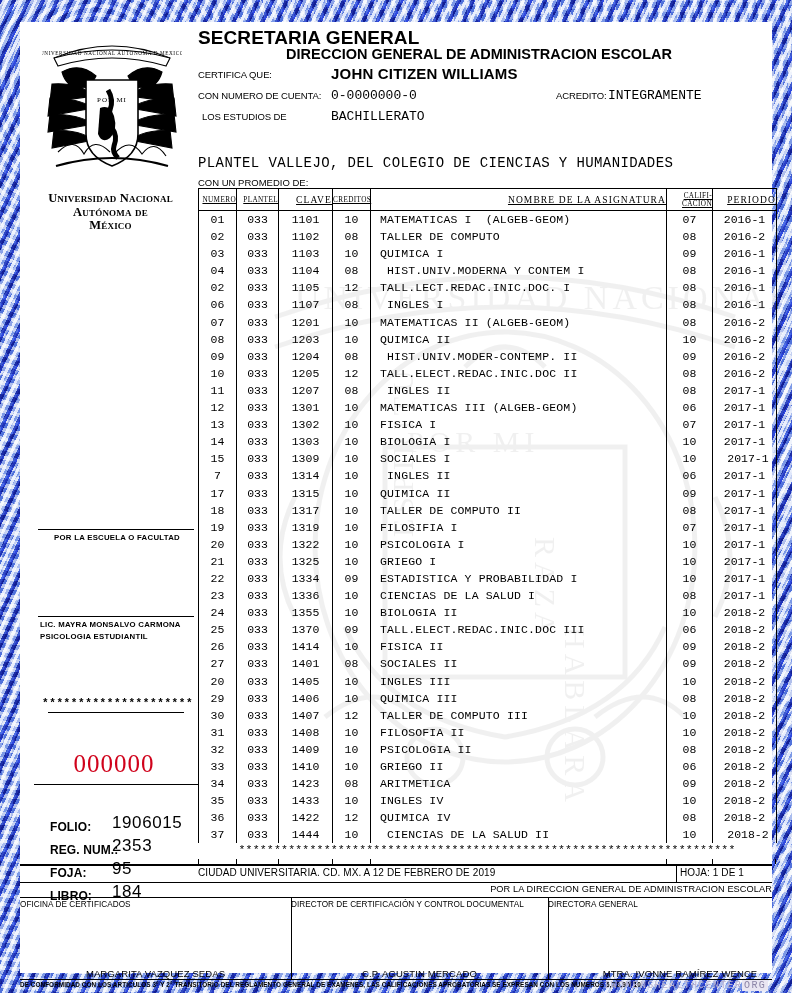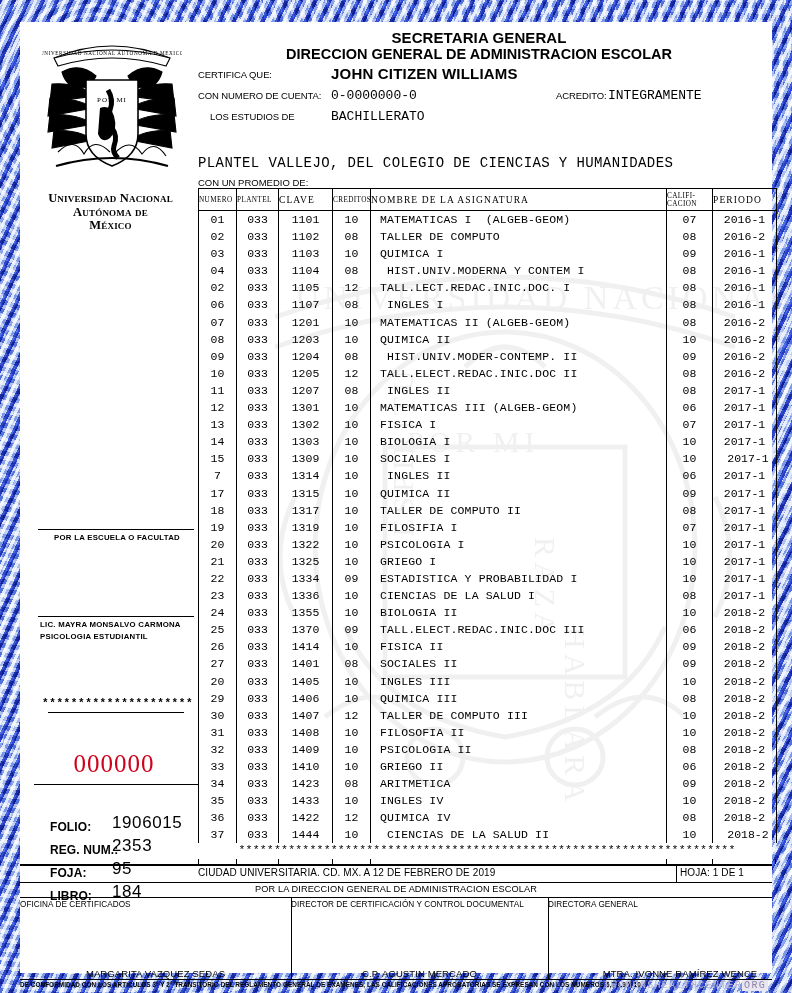--- a/index.html
+++ b/index.html
@@ -30,21 +30,21 @@
 
   
   .crest{position:absolute;left:22px;top:2px;width:140px;height:160px;}
   .crest svg{width:100%;height:100%;}
   .unam-name{position:absolute;left:8px;top:170px;width:165px;text-align:center;
              font-family:"Liberation Serif",serif;font-weight:bold;
              font-size:12.5px;line-height:13.5px;font-variant:small-caps;
              letter-spacing:.2px;}
 
   .hdr{position:absolute;left:178px;top:8px;right:12px;}
-  .h1{text-align:center;font-weight:bold;font-size:15px;line-height:16px;
+  .h1{font-weight:bold;font-size:19px;line-height:16px;
       letter-spacing:.1px;}
   .h2{text-align:center;font-weight:bold;font-size:14.5px;line-height:16px;}
 
   .lblrow{position:relative;height:21px;}
   .lbl{position:absolute;font-size:9.5px;font-weight:normal;letter-spacing:-.1px;
        bottom:3px;}
   .val-name{position:absolute;left:133px;bottom:1px;font-weight:bold;font-size:15px;
             letter-spacing:.2px;}
   .val-mono{position:absolute;font-family:"Liberation Mono",monospace;font-size:13px;
             bottom:1px;}
@@ -53,24 +53,24 @@
            font-family:"Liberation Mono",monospace;font-size:14px;letter-spacing:.4px;}
   .promlbl{position:absolute;left:178px;top:155px;font-size:9.5px;}
   .promval{position:absolute;left:260px;top:151px;
            font-family:"Liberation Mono",monospace;font-size:13px;}
 
   
   table.grades{position:absolute;left:178px;top:166px;width:578px;
                border-collapse:collapse;table-layout:fixed;}
   table.grades th{font-family:"Liberation Serif",serif;font-size:7.2px;
                   font-weight:normal;letter-spacing:.4px;line-height:8px;
-                  padding:2px 0 2px 0;text-align:left;vertical-align:middle;
+                  padding:2px 0 2px 0;text-align:right;vertical-align:middle;
                   border-left:1.6px solid #000;border-right:1.6px solid #000;
                   border-bottom:1.6px solid #000;border-top:1.6px solid #000;
-                  height:17px;background:transparent;}
+                  height:17px;background:transparent;text-decoration:underline;}
   table.grades th.big{font-size:9.5px;letter-spacing:1.1px;}
   table.grades td{font-family:"Liberation Mono",monospace;font-size:11.5px;
                   line-height:17.1px;height:17.1px;padding:0;
                   border-left:1.6px solid #000;border-right:1.6px solid #000;
                   text-align:center;white-space:pre;}
   table.grades td.name{text-align:left;padding-left:9px;letter-spacing:.15px;}
   col.c-num{width:38px;} col.c-plan{width:42px;} col.c-clave{width:54px;}
   col.c-cred{width:38px;} col.c-name{width:296px;}
   col.c-cal{width:46px;} col.c-per{width:64px;}
 
@@ -90,21 +90,21 @@
             font-family:"Liberation Mono",monospace;}
   .folionum{position:absolute;left:10px;top:728px;width:168px;text-align:center;
             color:#d0021b;font-family:"Liberation Serif",serif;font-size:25px;
             letter-spacing:1px;}
   .folio-rule{position:absolute;left:14px;top:762px;width:164px;
               border-top:1.6px solid #000;}
   .fk{position:absolute;font-size:12px;font-weight:bold;letter-spacing:.1px;}
   .fv{position:absolute;font-size:17px;font-family:"Liberation Sans",sans-serif;
       letter-spacing:.6px;}
   .fcenter{position:absolute;text-align:left;font-size:10px;letter-spacing:.1px;}
-  .fsmall{position:absolute;text-align:center;font-size:9.2px;letter-spacing:.1px;}
+  .fsmall{position:absolute;text-align:right;font-size:9.2px;letter-spacing:.1px;}
   .ftiny{position:absolute;text-align:left;font-size:6.4px;font-weight:bold;
          letter-spacing:.05px;}
   .fsig{position:absolute;text-align:center;font-size:9.5px;letter-spacing:.1px;}
   .vsep{position:absolute;border-left:1.6px solid #000;}
   .hline{position:absolute;border-top:1.6px solid #000;}
   .hline2{position:absolute;border-top:2.4px solid #000;}
 
   .stamp{position:absolute;right:24px;bottom:2px;z-index:6;
          font-size:10px;color:#b9b2cf;letter-spacing:1.3px;
          font-family:Liberation Mono, monospace;}
@@ -190,21 +190,21 @@
         </div>
 
         <div class="lblrow">
           <span class="lbl" style="left:0">CON NUMERO DE CUENTA:</span>
           <span class="val-mono" style="left:133px">0-0000000-0</span>
           <span class="lbl" style="left:358px">ACREDITO:</span>
           <span class="val-mono" style="left:410px">INTEGRAMENTE</span>
         </div>
 
         <div class="lblrow">
-          <span class="lbl" style="left:12px">LOS ESTUDIOS DE</span>
+          <span class="lbl" style="left:4px">LOS ESTUDIOS DE</span>
           <span class="val-mono" style="left:133px">BACHILLERATO</span>
         </div>
       </div>
 
       <div class="plantel">PLANTEL VALLEJO, DEL COLEGIO DE CIENCIAS Y HUMANIDADES</div>
       <div class="promlbl">CON UN PROMEDIO DE:</div>
 
       <table class="grades">
         <colgroup>
           <col class="c-num">

